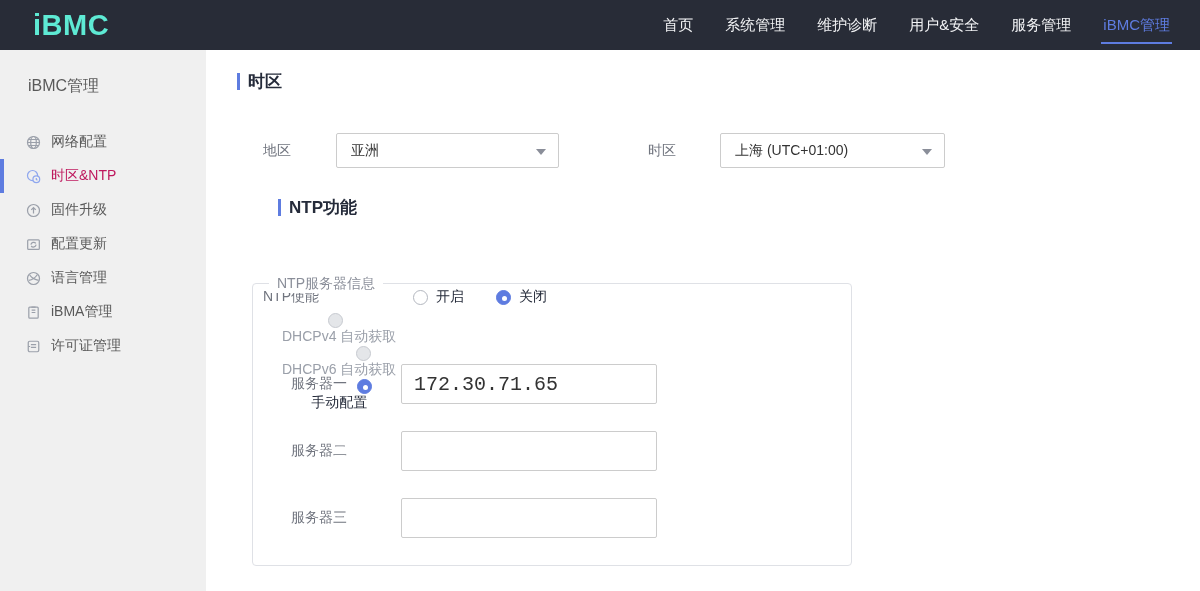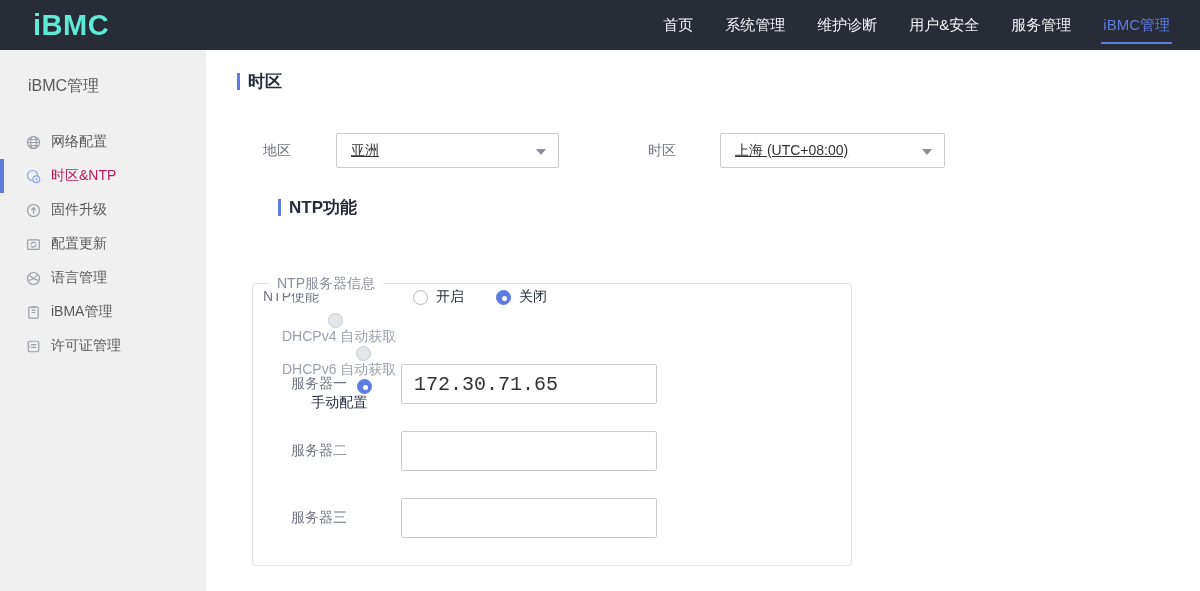--- a/index.html
+++ b/index.html
@@ -40,21 +40,21 @@
   .section-title .bar { width:3px; height:17px; background:#5e7ce0; margin-right:8px; }
   .section-title .txt { font-size:17px; font-weight:bold; color:#252b3a; }
   .st-timezone { left:31px; top:20px; }
   .st-ntp { left:31px; top:146px;padding-left:41px; }
 
   .field-label { font-size:14px; color:#71757f; }
 
   .tz-row { position:absolute; left:57px; top:83px; height:35px; display:flex; align-items:center; }
   .select { position:relative; height:35px; background:#fff; border:1px solid #ccc;
     border-radius:2px; display:flex; align-items:center; padding:0 28px 0 14px;
-    font-size:14px; color:#333; cursor:pointer;text-decoration:underline; }
+    font-size:14px; color:#333; cursor:pointer; }
   .select .caret { position:absolute; right:12px; top:15px; width:0; height:0;
     border-left:5px solid transparent; border-right:5px solid transparent;
     border-top:6px solid #8a8e99; }
   .sel-region { width:223px; margin-left:45px; }
   .lbl-tz { margin-left:89px; }
   .sel-tz { width:225px; margin-left:44px; }
 
   .ntp-enable-row { position:absolute; left:57px; top:238px; height:18px;
     display:flex; align-items:center; }
 
@@ -190,21 +190,21 @@
   </div>
 
   <div class="tz-row">
     <span class="field-label">地区</span>
     <div class="select sel-region">
       <span>亚洲</span>
       <span class="caret"></span>
     </div>
     <span class="field-label lbl-tz">时区</span>
     <div class="select sel-tz">
-      <span>上海 (UTC+08:00)</span>
+      <span>上海 (UTC+01:00)</span>
       <span class="caret"></span>
     </div>
   </div>
 
   <div class="section-title st-ntp">
     <span class="bar"></span>
     <span class="txt">NTP功能</span>
   </div>
 
   <div class="ntp-enable-row">

